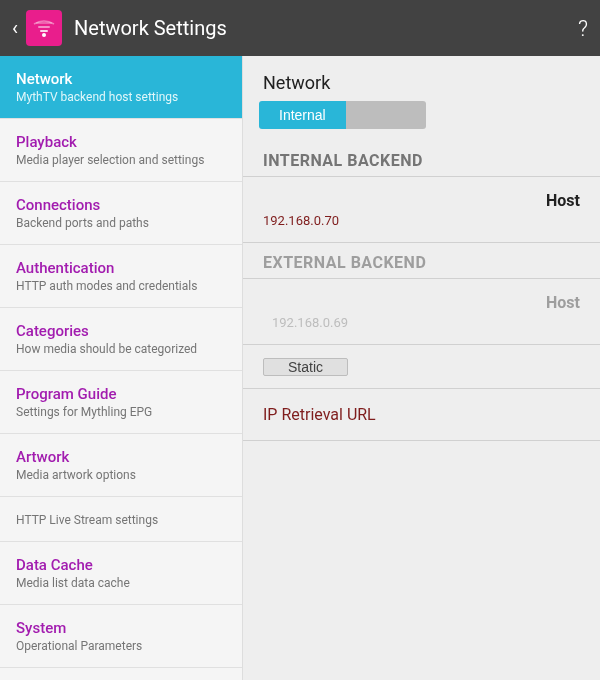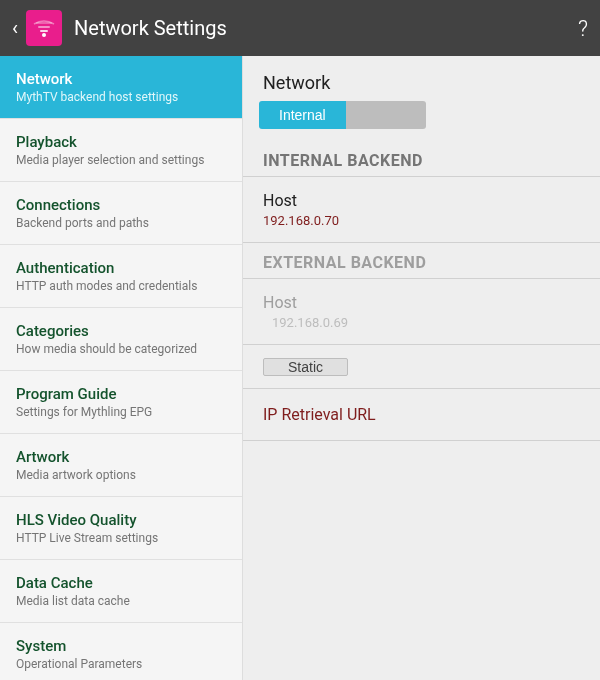--- a/index.html
+++ b/index.html
@@ -74,21 +74,21 @@
       padding: 14px 16px;
       border-bottom: 1px solid #e0e0e0;
       cursor: pointer;
     }
     .sidebar-item.active {
       background: #29b6d8;
     }
     .sidebar-item .item-title {
       font-size: 15px;
       font-weight: 500;
-      color: #14532d;
+      color: #a21caf;
     }
     .sidebar-item.active .item-title {
       color: #fff;
     }
     .sidebar-item .item-subtitle {
       font-size: 12px;
       color: #757575;
       margin-top: 2px;
     }
     .sidebar-item.active .item-subtitle {
@@ -155,21 +155,22 @@
     }
 
     
     .setting-row {
       padding: 14px 20px;
       background: #eeeeee;
     }
     .setting-label {
       font-size: 16px;
       color: #212121;
-      font-weight: 400;
+      font-weight: 700;
+      text-align: right;
     }
     .setting-value {
       font-size: 13px;
       color: #7f1d1d;
       margin-top: 3px;
     }
 
     
     .static-area {
       padding: 12px 20px;
@@ -261,21 +262,20 @@
       <div class="item-title">Program Guide</div>
       <div class="item-subtitle">Settings for Mythling EPG</div>
     </div>
 
     <div class="sidebar-item">
       <div class="item-title">Artwork</div>
       <div class="item-subtitle">Media artwork options</div>
     </div>
 
     <div class="sidebar-item">
-      <div class="item-title">HLS Video Quality</div>
       <div class="item-subtitle">HTTP Live Stream settings</div>
     </div>
 
     <div class="sidebar-item">
       <div class="item-title">Data Cache</div>
       <div class="item-subtitle">Media list data cache</div>
     </div>
 
     <div class="sidebar-item">
       <div class="item-title">System</div>

